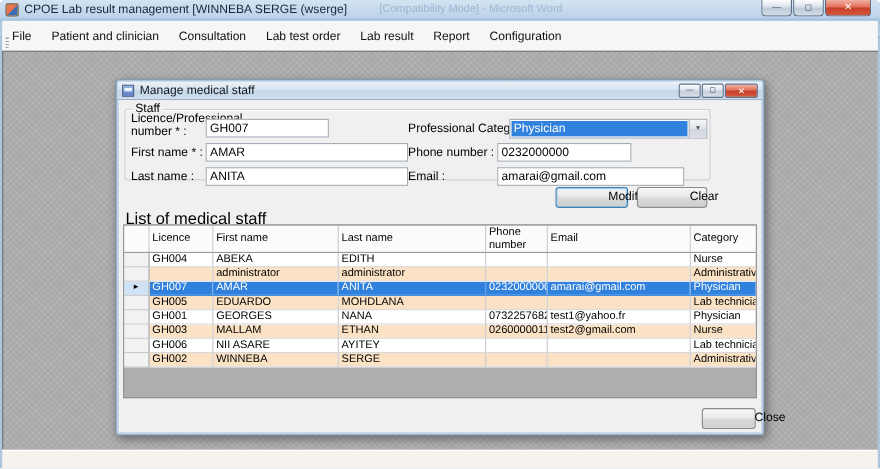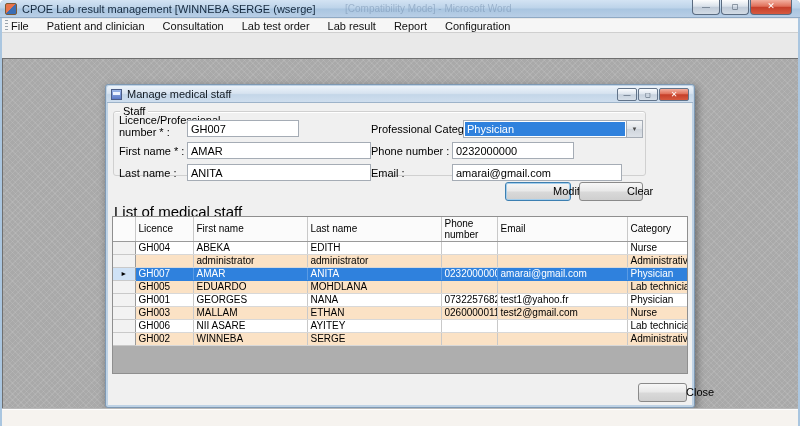--- a/index.html
+++ b/index.html
@@ -4,46 +4,46 @@
 <style>
   * { margin:0; padding:0; box-sizing:border-box; }
   html,body { width:800px; height:426px; overflow:hidden; }
   body { font-family:"Liberation Sans", sans-serif; font-size:11px; color:#000; background:#fff; }
 
   .screen { position:relative; width:800px; height:426px; background:#e9e9e9;
             border-radius:5px 5px 0 0; overflow:hidden;
             box-shadow: inset 0 0 0 2px #aac6e0; }
 
   
-  .titlebar { position:absolute; left:0; top:0; width:800px; height:18px;
+  .titlebar { position:absolute; left:0; top:0; width:800px; height:34px;
               background:linear-gradient(180deg,#d3e3f3 0%,#bcd3e9 48%,#a9c5e0 52%,#b8cee6 100%);
               border-bottom:1px solid #8fa9c4; border-radius:5px 5px 0 0; }
   .app-icon { position:absolute; left:5px; top:3px; width:12px; height:12px;
               background:linear-gradient(135deg,#e8734a 0 50%, #3c6eb4 50% 100%);
               border:1px solid #7d5a34; border-radius:2px; }
   .win-title { position:absolute; left:22px; top:3px; color:#15293e; font-size:11px; white-space:nowrap; }
   .ghost-title { position:absolute; left:310px; top:3px; width:240px; color:#6b86a6; opacity:.45;
                  font-size:10px; white-space:nowrap; overflow:hidden;margin-left:35px; }
   .winbtns { position:absolute; right:8px; top:0; display:flex; }
   .wb { height:15px; width:28px; margin-left:1px; border:1px solid #5a6b80; border-top:none;
         border-radius:0 0 4px 4px; text-align:center; line-height:13px; font-size:8px; color:#3a4a5c;
         background:linear-gradient(180deg,#fdfdfd,#d9e1ea 45%,#c0cbd8 52%,#d2dbe5); }
   .wb.close { width:42px; color:#fff; font-size:9px;
         background:linear-gradient(180deg,#f3b0a0,#e0705a 45%,#c64救#100%); }
   .wb.close { background:linear-gradient(180deg,#f3b0a0,#e0705a 45%,#c63f2a 52%,#d6593f); }
 
   
-  .menubar { position:absolute; left:2px; top:19px; width:796px; height:14px;
+  .menubar { position:absolute; left:2px; top:19px; width:796px; height:28px;
              background:#f6f6f6; border-bottom:1px solid #cfcfcf; display:flex; align-items:center; }
   .menu-item { padding:0 9px; height:20px; line-height:20px; color:#111; cursor:default; white-space:nowrap; }
   .menu-grip { position:absolute; left:3px; bottom:2px; width:3px; height:10px;
                background:repeating-linear-gradient(180deg,#9aa4ad 0 1px,transparent 1px 3px); }
 
   
-  .mdi { position:absolute; left:2px; top:58px; width:796px; height:366px;
+  .mdi { position:absolute; left:2px; top:46px; width:796px; height:366px;
          background-color:#a9a9a9;
          background-image:
            repeating-linear-gradient(45deg, rgba(255,255,255,.09) 0 1px, transparent 1px 4px),
            repeating-linear-gradient(-45deg, rgba(255,255,255,.09) 0 1px, transparent 1px 4px);
          box-shadow: inset 1px 1px 0 #6f6f6f; }
   .statusbar { position:absolute; left:2px; top:409px; width:796px; height:17px;
                background:#f6f3ef; border-top:1px solid #ffffff; box-shadow:0 -1px 0 #b9b9b9; }
 
   
   .dialog { position:absolute; left:103px; top:26px; width:590px; height:324px;

